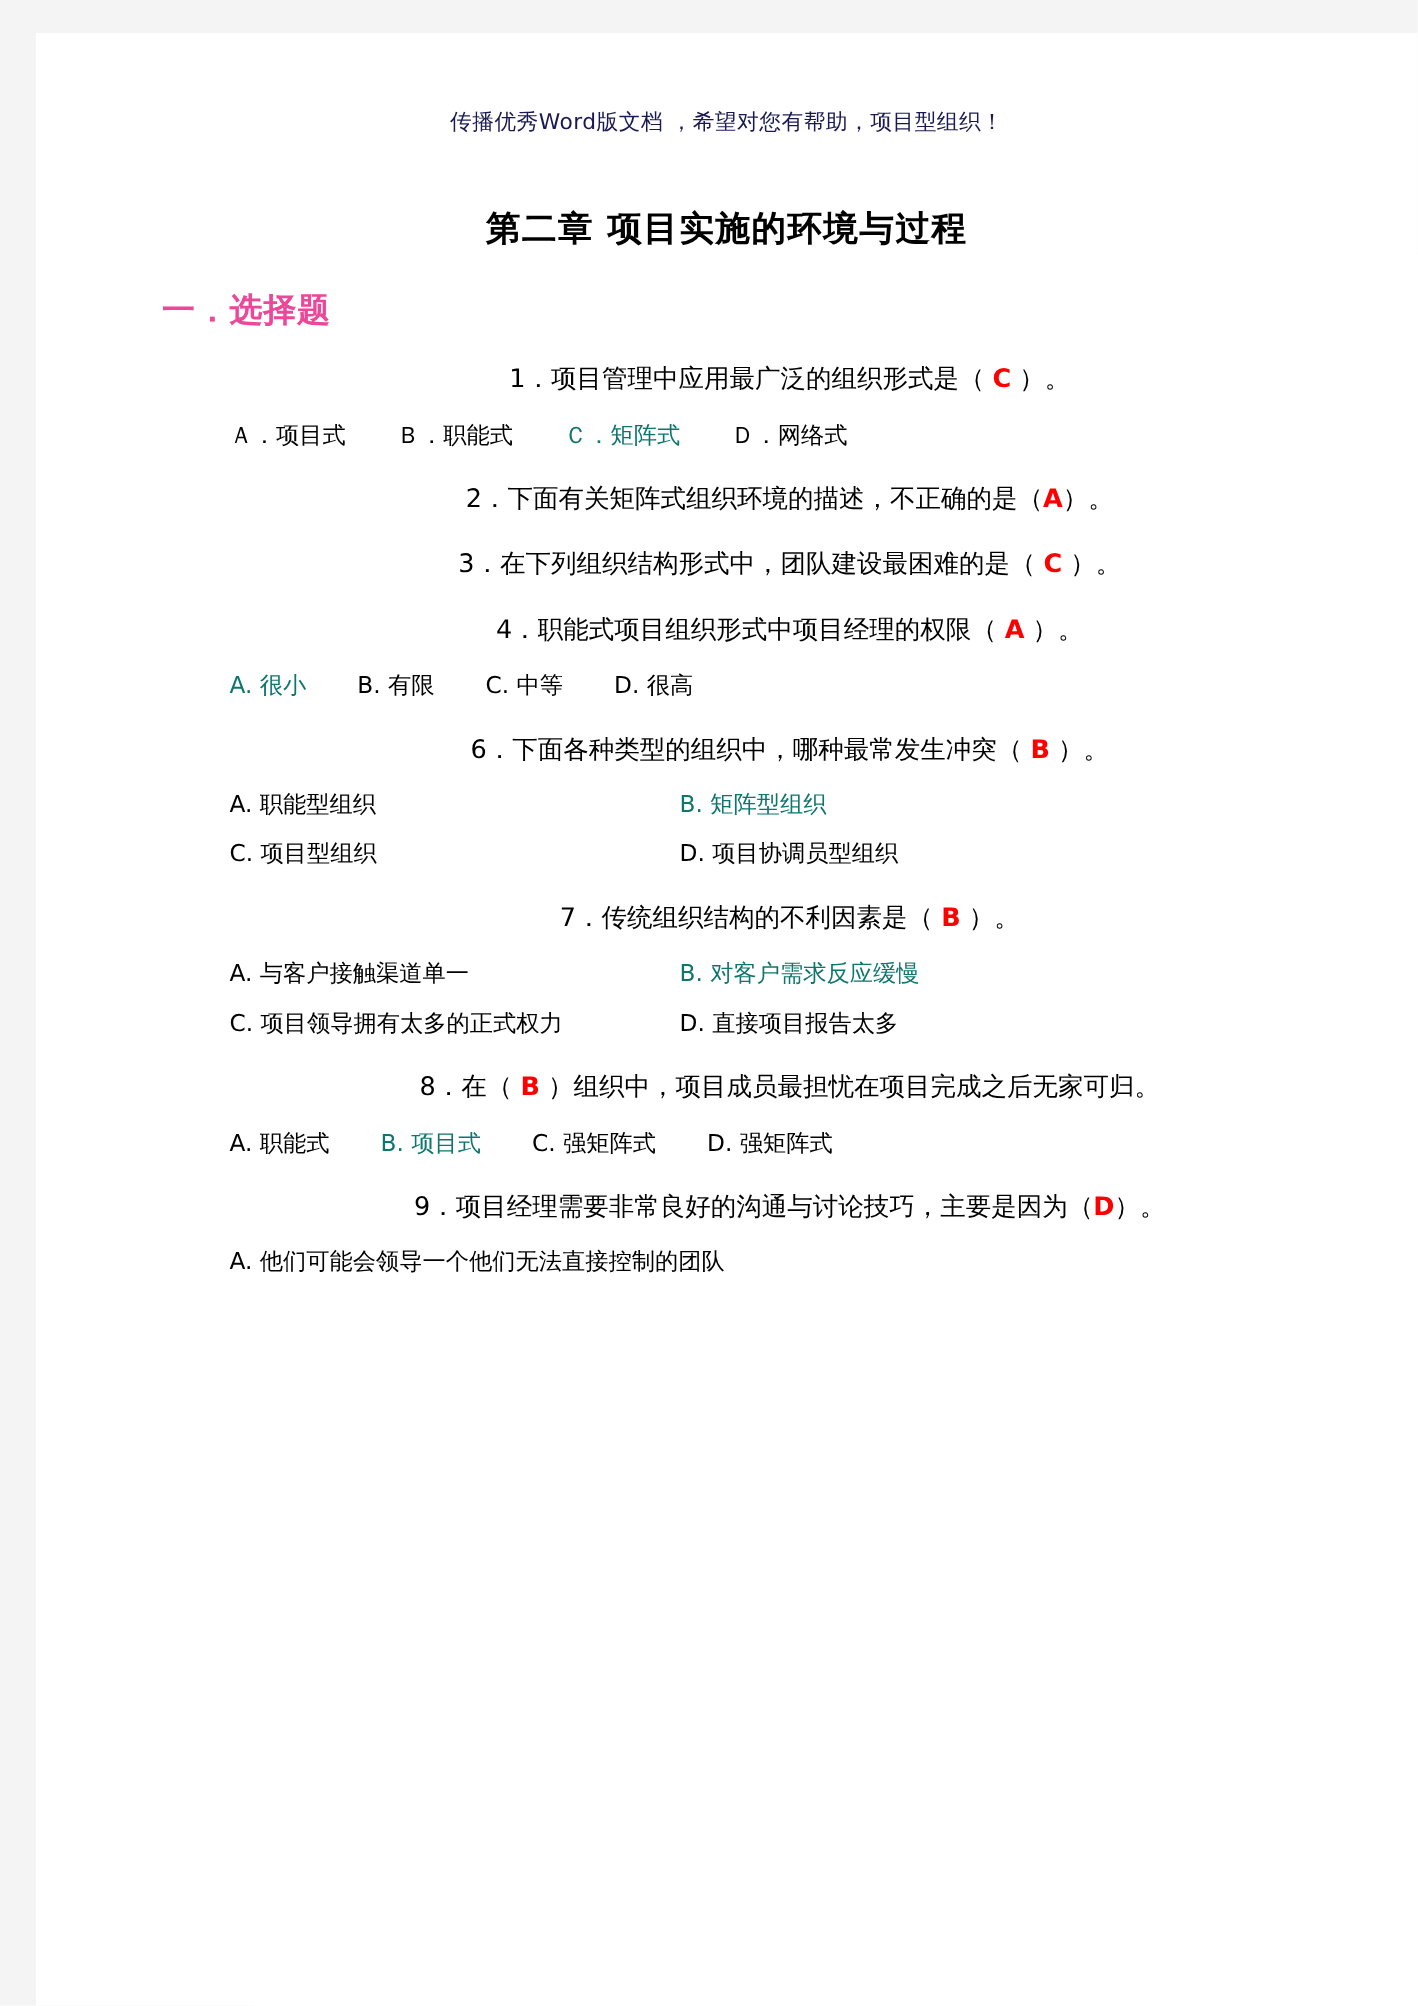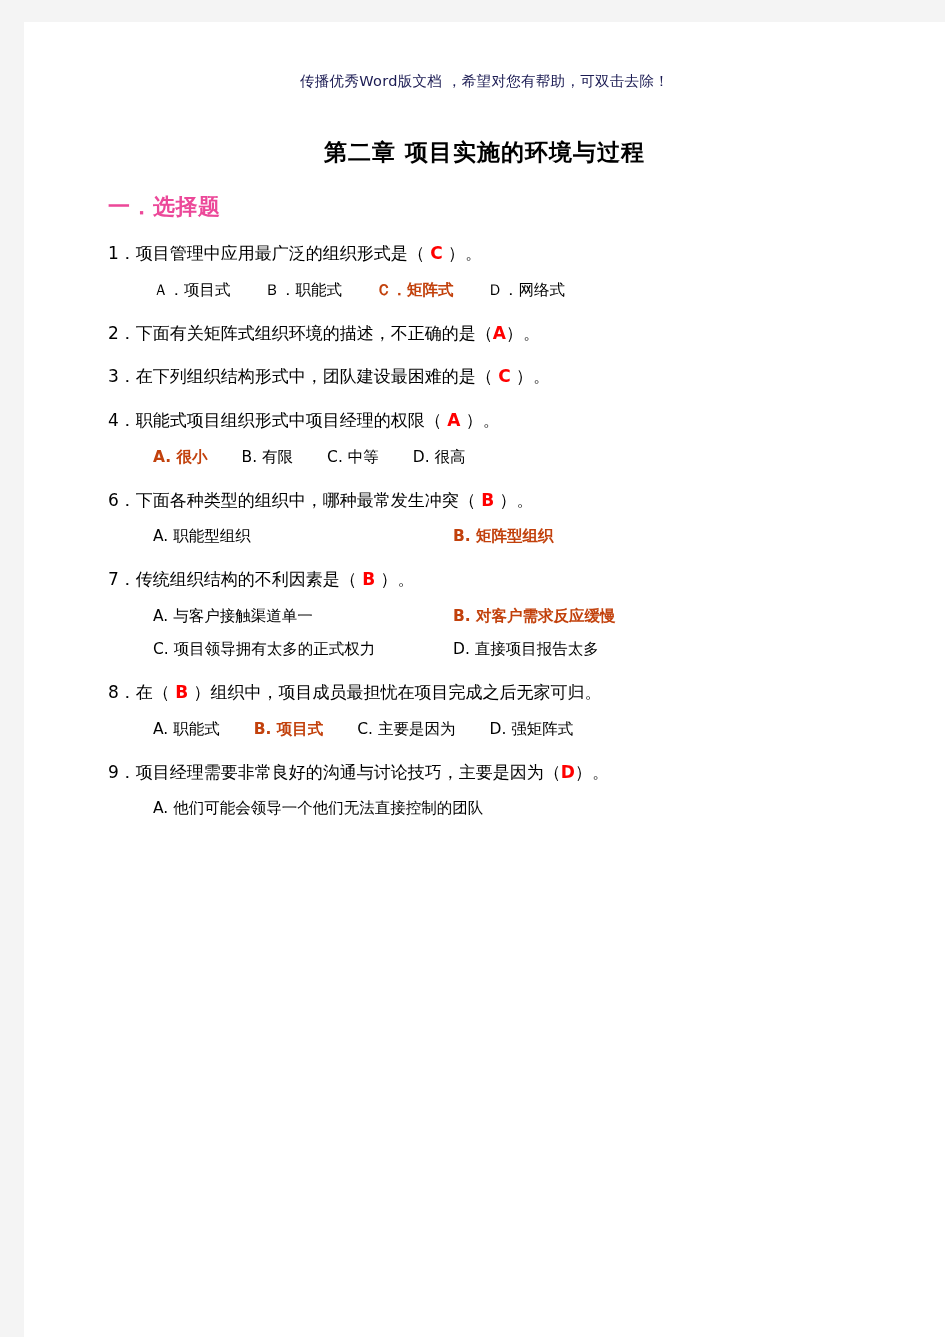--- a/index.html
+++ b/index.html
@@ -74,20 +74,21 @@
   .qblock {
     margin: 0 0 0 84px;
   }
 
   .qtext {
     font-size: 17px;
     color: #000;
     line-height: 1.45;
     margin-top: 19px;
     white-space: nowrap;
+    text-align: center;
   }
 
   .qnum {
     font-size: 17px;
   }
 
   .ans {
     color: #ff0000;
     font-weight: bold;
   }
@@ -101,41 +102,41 @@
     line-height: 1.55;
   }
   .opts-row {
     white-space: nowrap;
     margin-bottom: 4px;
   }
   .opt {
     display: inline-block;
   }
   .opt.red {
-    color: #c2410c;
-    font-weight: bold;
+    color: #0f766e;
+    font-weight: normal;
   }
 
   
   .opts.inline .opt { margin-right: 34px; }
 
   
   .opts.stacked .opts-row { margin-bottom: 9px; }
 
   
   .opts.twocol .opts-row { margin-bottom: 9px; }
   .opts.twocol .opt { width: 300px; margin-right: 0; }
 </style>
 </head>
 <body>
 
 <div class="page">
   <div class="page-inner">
 
-    <div class="watermark">传播优秀Word版文档 ，希望对您有帮助，可双击去除！</div>
+    <div class="watermark">传播优秀Word版文档 ，希望对您有帮助，项目型组织！</div>
 
     <div class="doc-title">第二章   项目实施的环境与过程</div>
 
     <div class="content">
 
       <div class="section-heading">一．选择题</div>
 
       <div id="questions-root">
           <div class="qblock">
             <div class="qtext"><span class="qnum">1．</span><span>项目管理中应用最广泛的组织形式是（ </span><span class="ans">C</span><span> ）。</span></div>
@@ -152,33 +153,34 @@
           <div class="qblock">
             <div class="qtext"><span class="qnum">4．</span><span>职能式项目组织形式中项目经理的权限（ </span><span class="ans">A</span><span> ）。</span></div>
             <div class="opts inline">
               <div class="opts-row"><span class="opt red">A. 很小</span><span class="opt">B. 有限</span><span class="opt">C. 中等</span><span class="opt">D. 很高</span></div>
             </div>
           </div>
           <div class="qblock">
             <div class="qtext"><span class="qnum">6．</span><span>下面各种类型的组织中，哪种最常发生冲突（ </span><span class="ans">B</span><span> ）。</span></div>
             <div class="opts twocol">
               <div class="opts-row"><span class="opt">A. 职能型组织</span><span class="opt red">B. 矩阵型组织</span></div>
+              <div class="opts-row"><span class="opt">C. 项目型组织</span><span class="opt">D. 项目协调员型组织</span></div>
             </div>
           </div>
           <div class="qblock">
             <div class="qtext"><span class="qnum">7．</span><span>传统组织结构的不利因素是（ </span><span class="ans">B</span><span> ）。</span></div>
             <div class="opts twocol">
               <div class="opts-row"><span class="opt">A. 与客户接触渠道单一</span><span class="opt red">B. 对客户需求反应缓慢</span></div>
               <div class="opts-row"><span class="opt">C. 项目领导拥有太多的正式权力</span><span class="opt">D. 直接项目报告太多</span></div>
             </div>
           </div>
           <div class="qblock">
             <div class="qtext"><span class="qnum">8．</span><span>在（ </span><span class="ans">B</span><span> ）组织中，项目成员最担忧在项目完成之后无家可归。</span></div>
             <div class="opts inline">
-              <div class="opts-row"><span class="opt">A. 职能式</span><span class="opt red">B. 项目式</span><span class="opt">C. 主要是因为</span><span class="opt">D. 强矩阵式</span></div>
+              <div class="opts-row"><span class="opt">A. 职能式</span><span class="opt red">B. 项目式</span><span class="opt">C. 强矩阵式</span><span class="opt">D. 强矩阵式</span></div>
             </div>
           </div>
           <div class="qblock">
             <div class="qtext"><span class="qnum">9．</span><span>项目经理需要非常良好的沟通与讨论技巧，主要是因为（</span><span class="ans">D</span><span>）。</span></div>
             <div class="opts stacked">
               <div class="opts-row"><span class="opt">A. 他们可能会领导一个他们无法直接控制的团队</span></div>
             </div>
           </div>
         </div>
 

